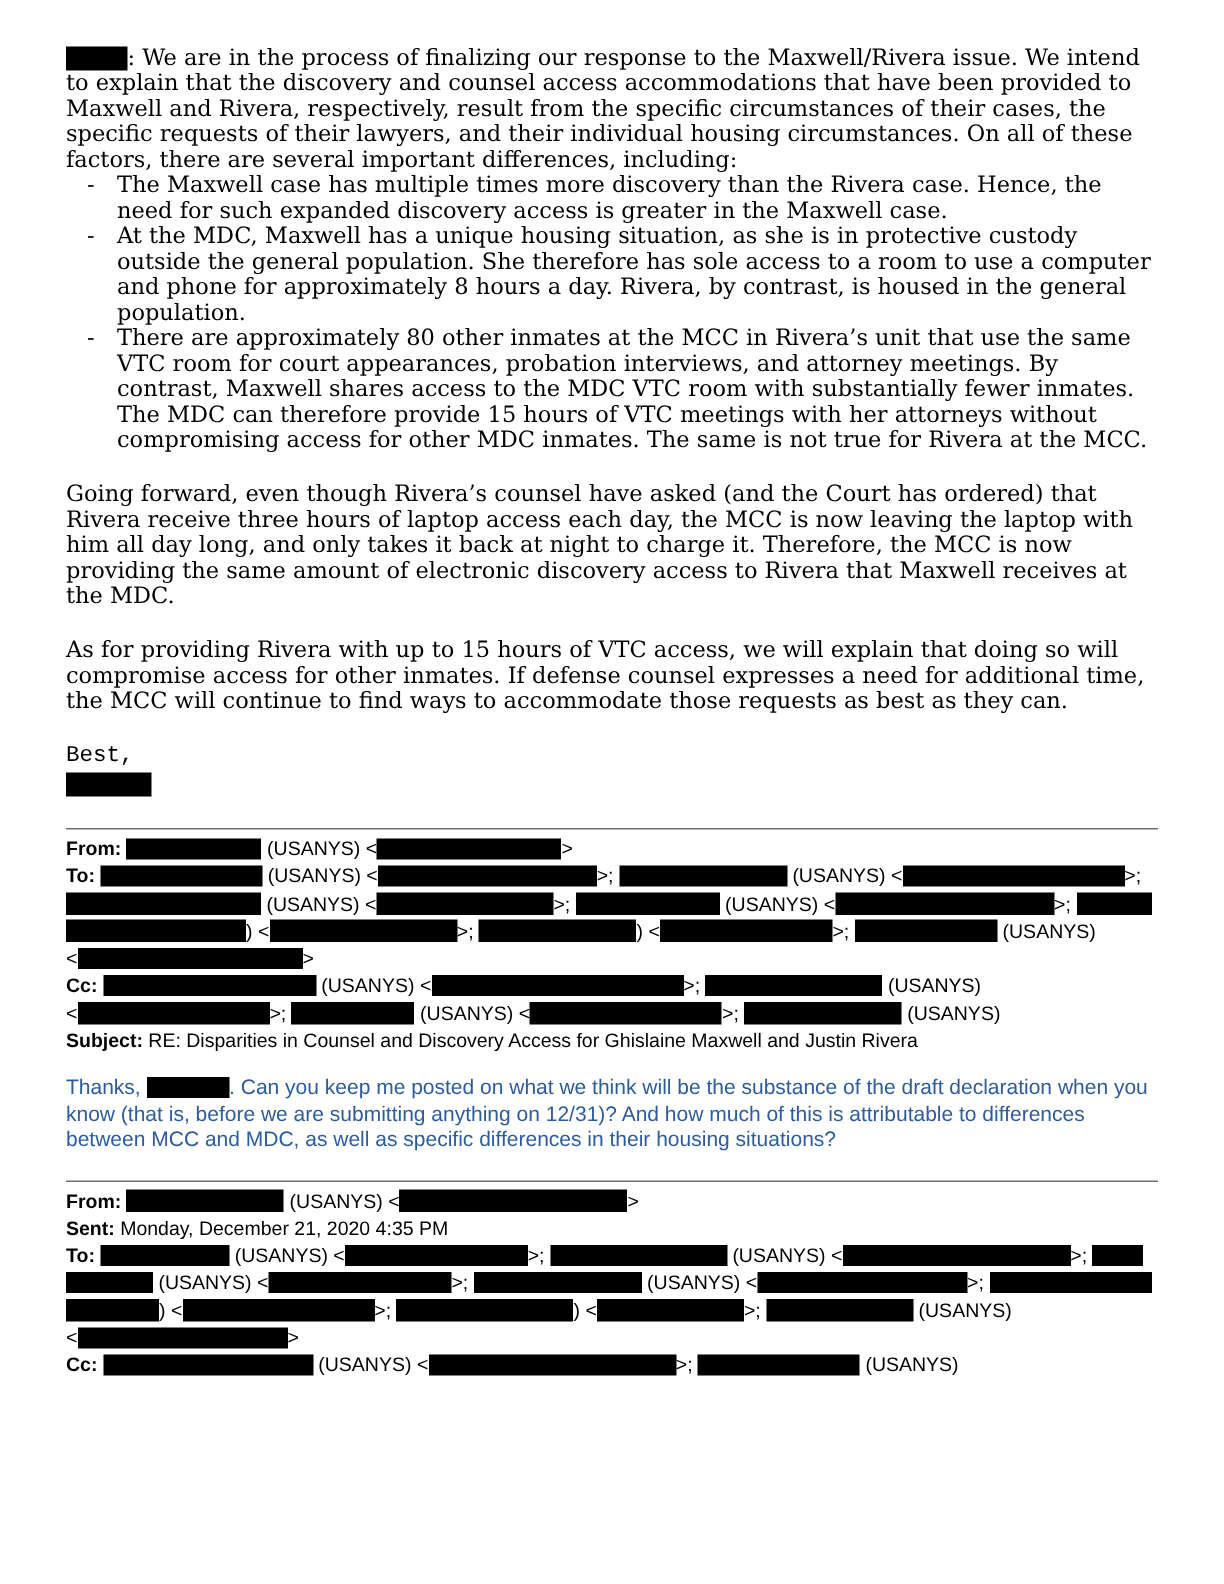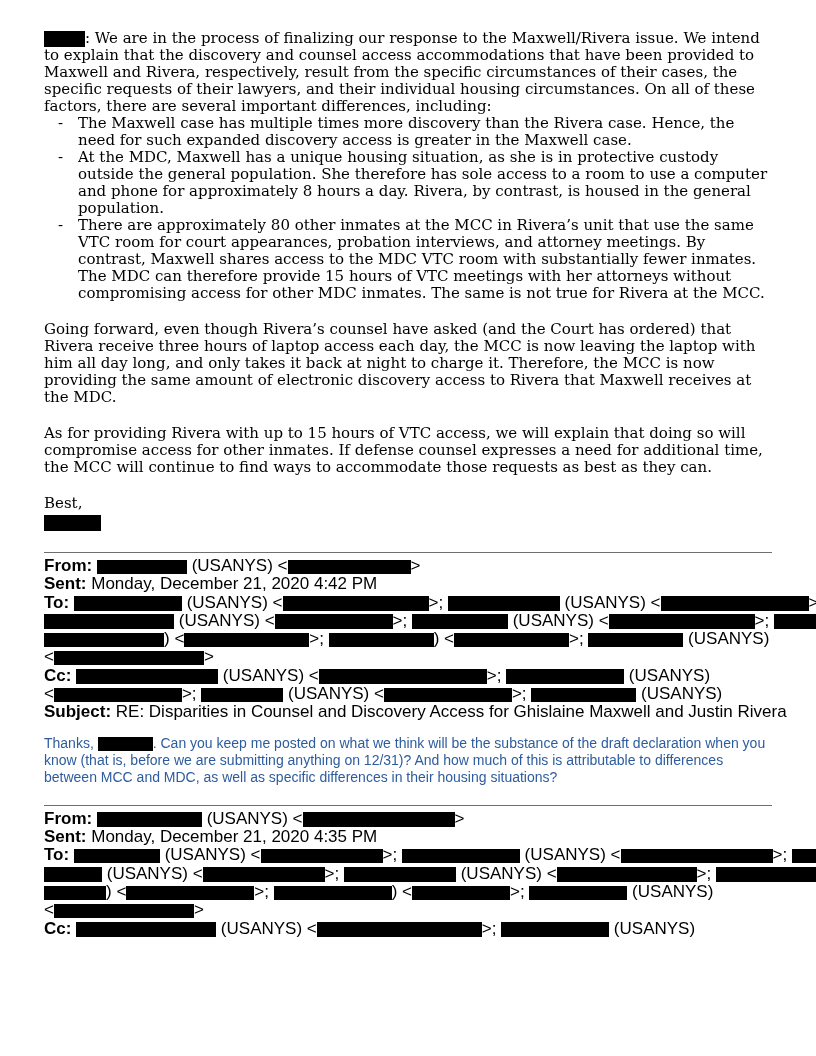--- a/index.html
+++ b/index.html
@@ -14,33 +14,33 @@
   
   .body-text {
     font-family:"DejaVu Serif", serif;
     font-size:15px; line-height:17px; color:#000;
   }
   .body-text .para { margin:0 0 19px 0; }
   .body-text .intro { margin:0; }
   .bullets { margin:0 0 19px 0; }
   .bullet-item { position:relative; padding-left:34px; }
   .bullet-dash { position:absolute; left:14px; top:0; }
-  .closing-line { margin:0; }
+  .closing-line { margin:0;font-family:Liberation Mono, monospace; }
   .sig-red { width:57px; height:16px; background:#000; margin-top:3px; }
   
   .red { display:inline-block; background:#000; height:14.5px; vertical-align:-3px; }
   .body-text .red { height:16px; vertical-align:-3.5px; }
   
   .divider { border:none; border-top:1px solid #6e6e6e; margin:0; }
   .divider.d1 { margin-top:21px; margin-bottom:4px; }
   .divider.d2 { margin-top:18px; margin-bottom:4px; }
   
   .header {
     font-family:"Liberation Sans", sans-serif;
-    font-size:17px; line-height:18.3px; color:#000;
+    font-size:13px; line-height:18.3px; color:#000;
   }
   .header strong { font-weight:700; }
   .header .line { white-space:nowrap; }
   
   .reply {
     font-family:"Liberation Sans", sans-serif;
     font-size:14px; line-height:17.4px;
     color:#2D5C9E; margin:13px 0 0 0;
   }
   .reply .red { height:14px; vertical-align:-3px; }
@@ -72,21 +72,20 @@
     <p class="para">As for providing Rivera with up to 15 hours of VTC access, we will explain that doing so will compromise access for other inmates.  If defense counsel expresses a need for additional time, the MCC will continue to find ways to accommodate those requests as best as they can.</p>
 
     <p class="closing-line">Best,</p>
     <div class="sig-red"></div>
   </div>
 
   <hr class="divider d1">
 
   <div class="header">
     <div class="line"><strong>From:</strong><span> </span><span class="red" style="width: 90px;"></span><span> (USANYS) &lt;</span><span class="red" style="width: 123px;"></span><span>&gt;</span></div>
-    <div class="line"><strong>Sent:</strong><span> Monday, December 21, 2020 4:42 PM</span></div>
     <div class="line"><strong>To:</strong><span> </span><span class="red" style="width: 108px;"></span><span> (USANYS) &lt;</span><span class="red" style="width: 146px;"></span><span>&gt;; </span><span class="red" style="width: 112px;"></span><span> (USANYS) &lt;</span><span class="red" style="width: 148px;"></span><span>&gt;;</span></div>
     <div class="line"><span class="red" style="width: 130px;"></span><span> (USANYS) &lt;</span><span class="red" style="width: 118px;"></span><span>&gt;; </span><span class="red" style="width: 96px;"></span><span> (USANYS) &lt;</span><span class="red" style="width: 146px;"></span><span>&gt;; </span><span class="red" style="width: 50px;"></span></div>
     <div class="line"><span class="red" style="width: 120px;"></span><span>) &lt;</span><span class="red" style="width: 125px;"></span><span>&gt;; </span><span class="red" style="width: 105px;"></span><span>) &lt;</span><span class="red" style="width: 115px;"></span><span>&gt;; </span><span class="red" style="width: 95px;"></span><span> (USANYS)</span></div>
     <div class="line"><span>&lt;</span><span class="red" style="width: 150px;"></span><span>&gt;</span></div>
     <div class="line"><strong>Cc:</strong><span> </span><span class="red" style="width: 142px;"></span><span> (USANYS) &lt;</span><span class="red" style="width: 168px;"></span><span>&gt;; </span><span class="red" style="width: 118px;"></span><span> (USANYS)</span></div>
     <div class="line"><span>&lt;</span><span class="red" style="width: 128px;"></span><span>&gt;; </span><span class="red" style="width: 82px;"></span><span> (USANYS) &lt;</span><span class="red" style="width: 128px;"></span><span>&gt;; </span><span class="red" style="width: 105px;"></span><span> (USANYS)</span></div>
     <div class="line"><strong>Subject:</strong><span> RE: Disparities in Counsel and Discovery Access for Ghislaine Maxwell and Justin Rivera</span></div>
   </div>
 
   <div class="reply"><span>Thanks, </span><span class="red" style="width: 55px;"></span><span>.  Can you keep me posted on what we think will be the substance of the draft declaration when you know (that is, before we are submitting anything on 12/31)?  And how much of this is attributable to differences between MCC and MDC, as well as specific differences in their housing situations?</span></div>

